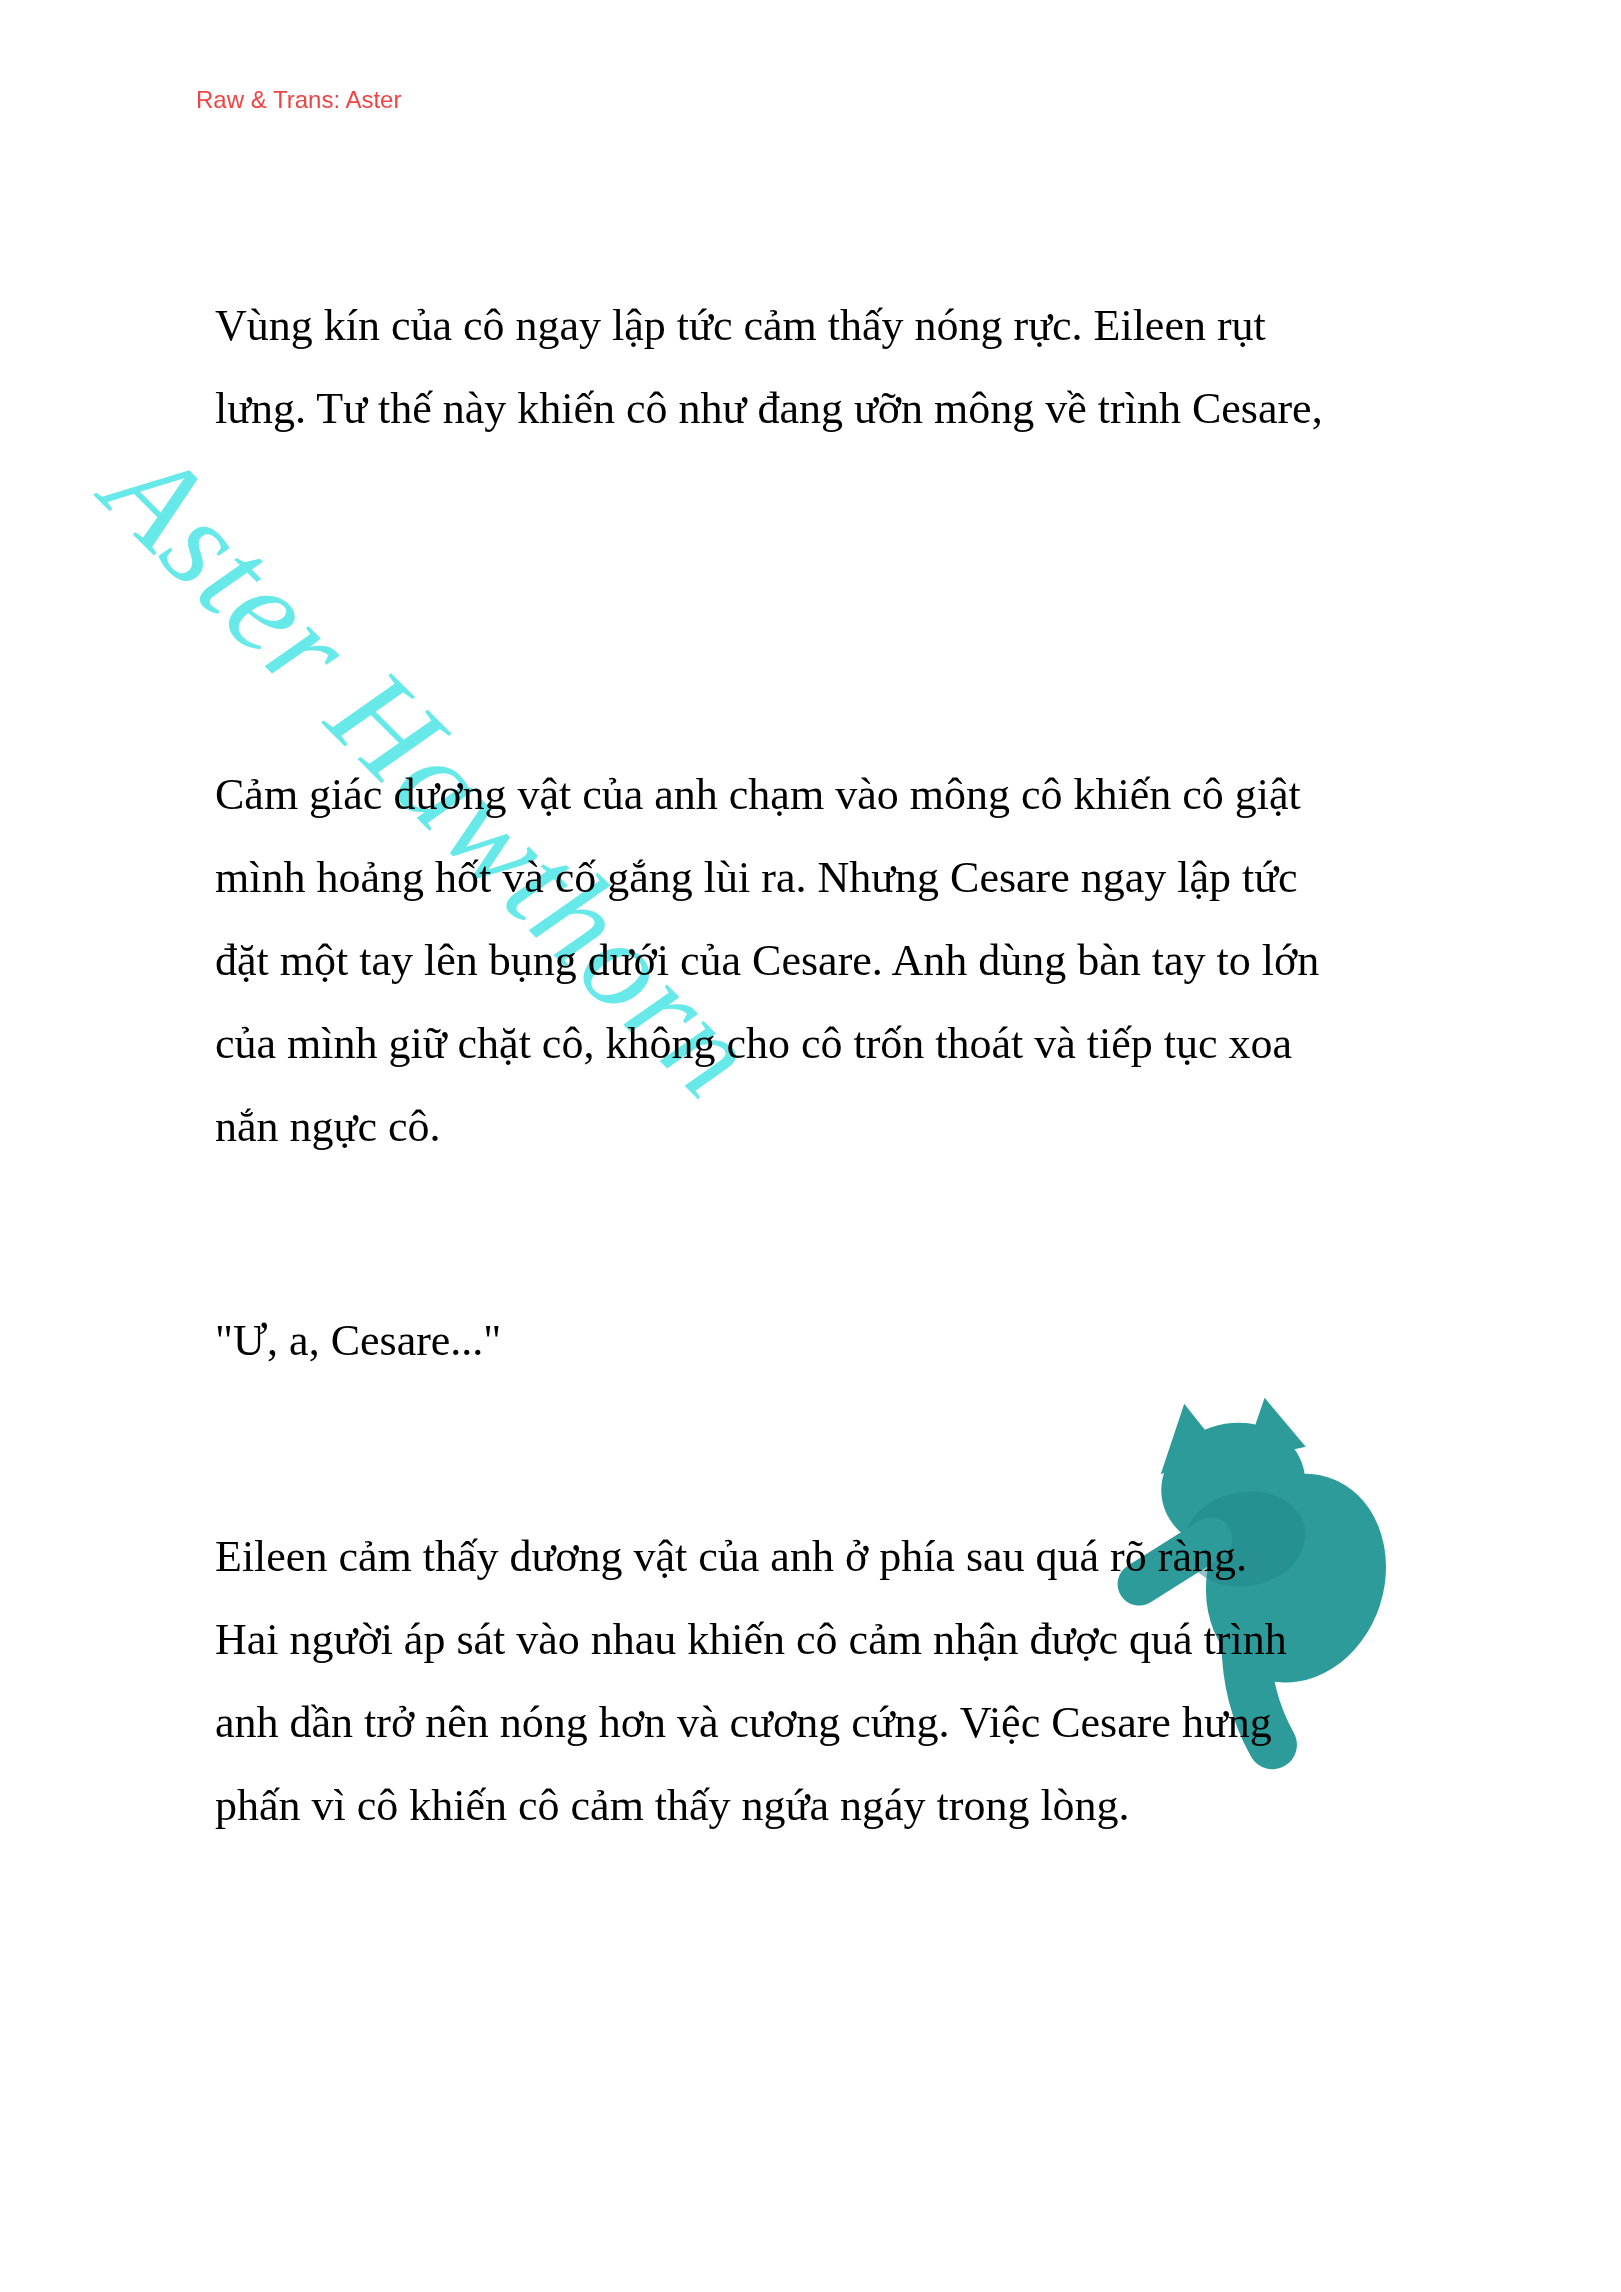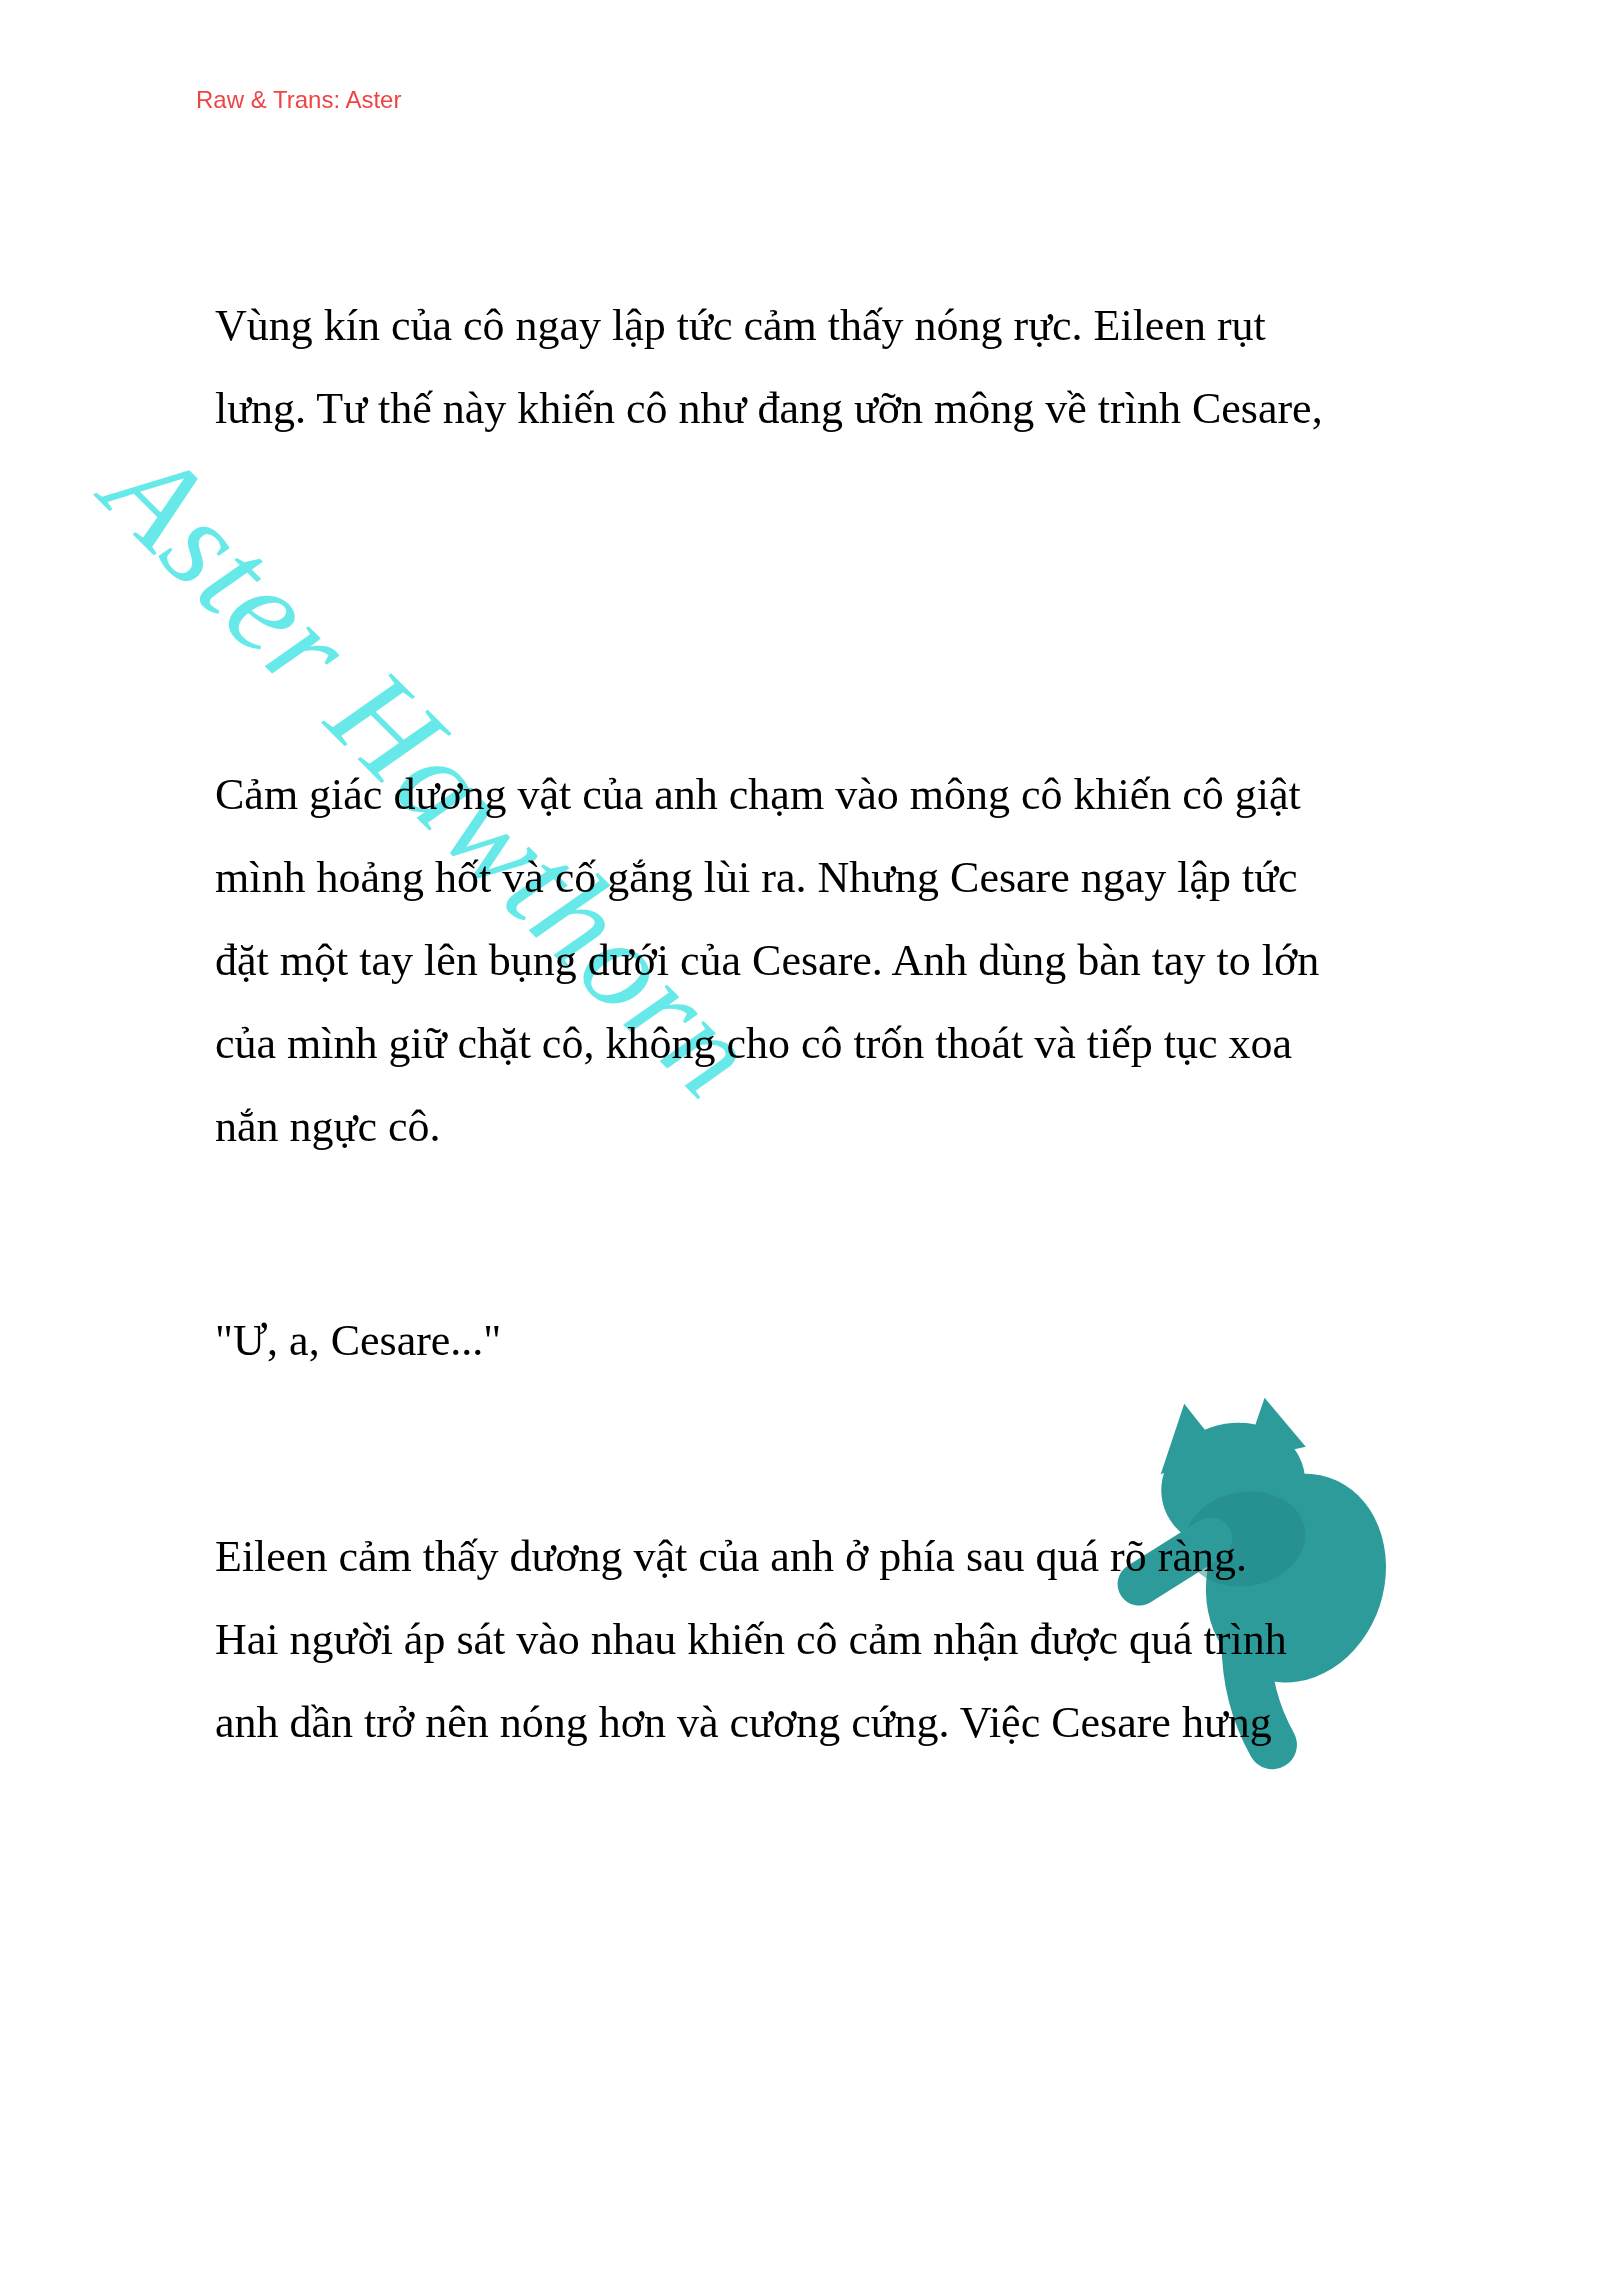--- a/index.html
+++ b/index.html
@@ -98,16 +98,17 @@
   </div>
 
   <div class="para p3">
     <div class="line">"Ư, a, Cesare..."</div>
   </div>
 
   <div class="para p4">
     <div class="line">Eileen cảm thấy dương vật của anh ở phía sau quá rõ ràng.</div>
     <div class="line">Hai người áp sát vào nhau khiến cô cảm nhận được quá trình</div>
     <div class="line">anh dần trở nên nóng hơn và cương cứng. Việc Cesare hưng</div>
+    <div class="line">phấn vì cô khiến cô cảm thấy ngứa ngáy trong lòng.</div>
   </div>
 
 </div>
 
 
 </body></html>

